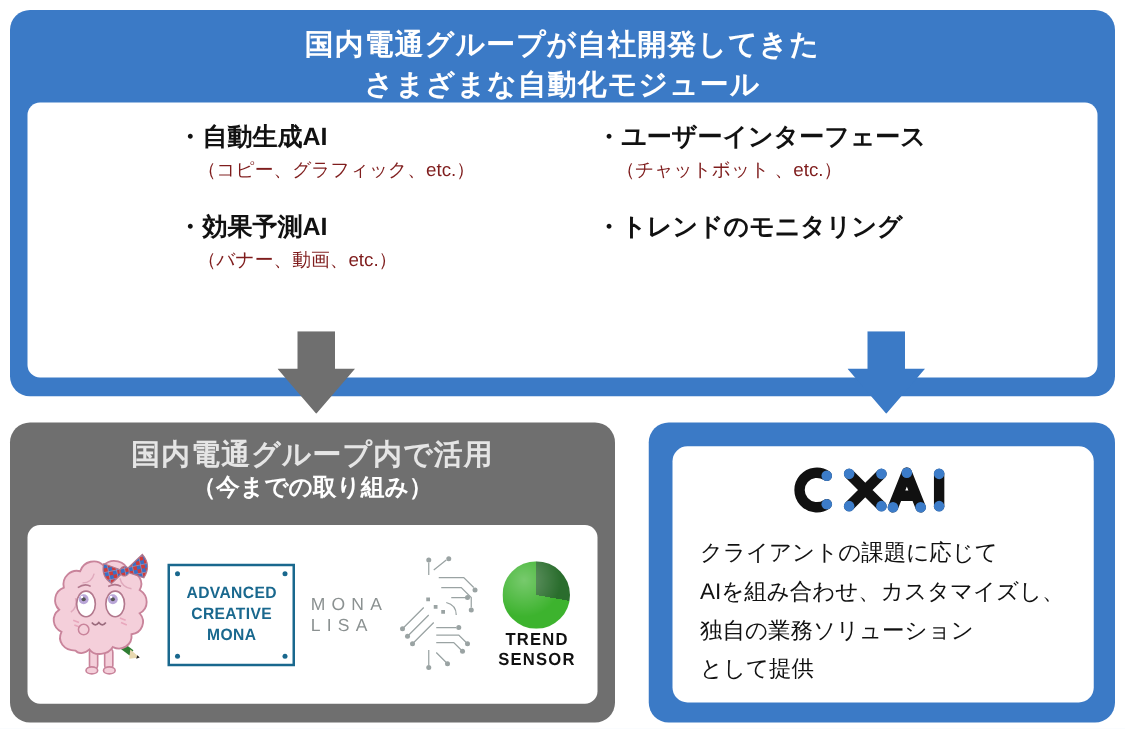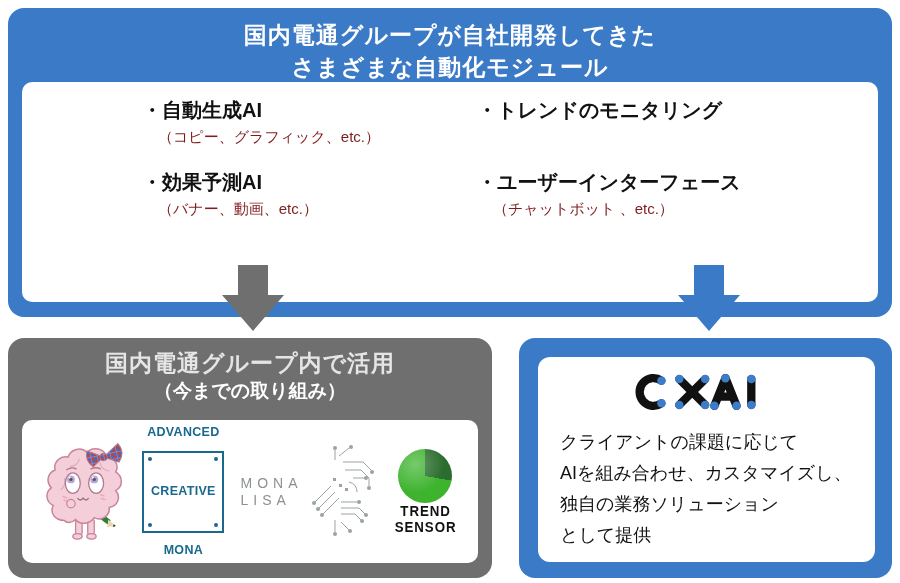--- a/index.html
+++ b/index.html
@@ -37,22 +37,22 @@
   .left-box{position:absolute; left:8px; top:338px; width:484px; height:240px;
     background:var(--gray); border-radius:16px;}
   .lb-title{color:#e5e5e5; font-weight:bold; font-size:23px; line-height:30px;
     text-align:center; margin-top:10px; letter-spacing:1px;}
   .lb-subtitle{color:#fff; font-weight:bold; font-size:19px; line-height:26px; text-align:center;}
   .lb-inner{position:absolute; left:14px; right:14px; top:82px; bottom:15px;
     background:#fff; border-radius:10px; display:flex; align-items:center;
     justify-content:space-evenly; padding:0 4px;}
 
   
-  .acm{position:relative; width:82px; height:82px; border:2px solid var(--acm_teal);
-    display:flex; flex-direction:column; justify-content:center; align-items:center;gap:42px;}
+  .acm{position:relative; width:102px; height:82px; border:2px solid var(--acm_teal);
+    display:flex; flex-direction:column; justify-content:center; align-items:center;}
   .acm-line{color:var(--acm_teal); font-weight:bold; font-size:12.5px; line-height:17px;
     letter-spacing:0.3px; transform:scaleY(1.05);}
   .acm-dot{position:absolute; width:4px; height:4px; border-radius:50%; background:var(--acm_teal);}
   .acm-dot.tl{left:4px; top:4px;} .acm-dot.tr{right:4px; top:4px;}
   .acm-dot.bl{left:4px; bottom:4px;} .acm-dot.br{right:4px; bottom:4px;}
 
   
   .mona{display:flex; align-items:center;}
   .mona-text{margin-right:2px;}
   .mona-line{color:var(--mona_gray); font-size:14px; line-height:17px; letter-spacing:5px;
@@ -91,26 +91,26 @@
           <div class="module-label">・自動生成AI</div>
           <div class="module-sub">（コピー、グラフィック、etc.）</div>
         </div>
         <div class="module-item">
           <div class="module-label">・効果予測AI</div>
           <div class="module-sub">（バナー、動画、etc.）</div>
         </div>
       </div>
       <div class="col col-r">
         <div class="module-item">
+          <div class="module-label">・ユーザーインターフェース</div>
+          <div class="module-sub">（チャットボット 、etc.）</div>
+        </div>
+        <div class="module-item">
           <div class="module-label">・トレンドのモニタリング</div>
           <div class="module-sub"></div>
-        </div>
-        <div class="module-item">
-          <div class="module-label">・ユーザーインターフェース</div>
-          <div class="module-sub">（チャットボット 、etc.）</div>
         </div>
       </div>
     </div>
   </div>
 
   <svg class="arrow gray" viewBox="0 0 62 66">
     <polygon points="16,0 46,0 46,30 62,30 31,66 0,30 16,30" fill="#6F6F6F"></polygon>
   </svg>
   <svg class="arrow blue" viewBox="0 0 62 66">
     <polygon points="16,0 46,0 46,30 62,30 31,66 0,30 16,30" fill="#3B7AC6"></polygon>

